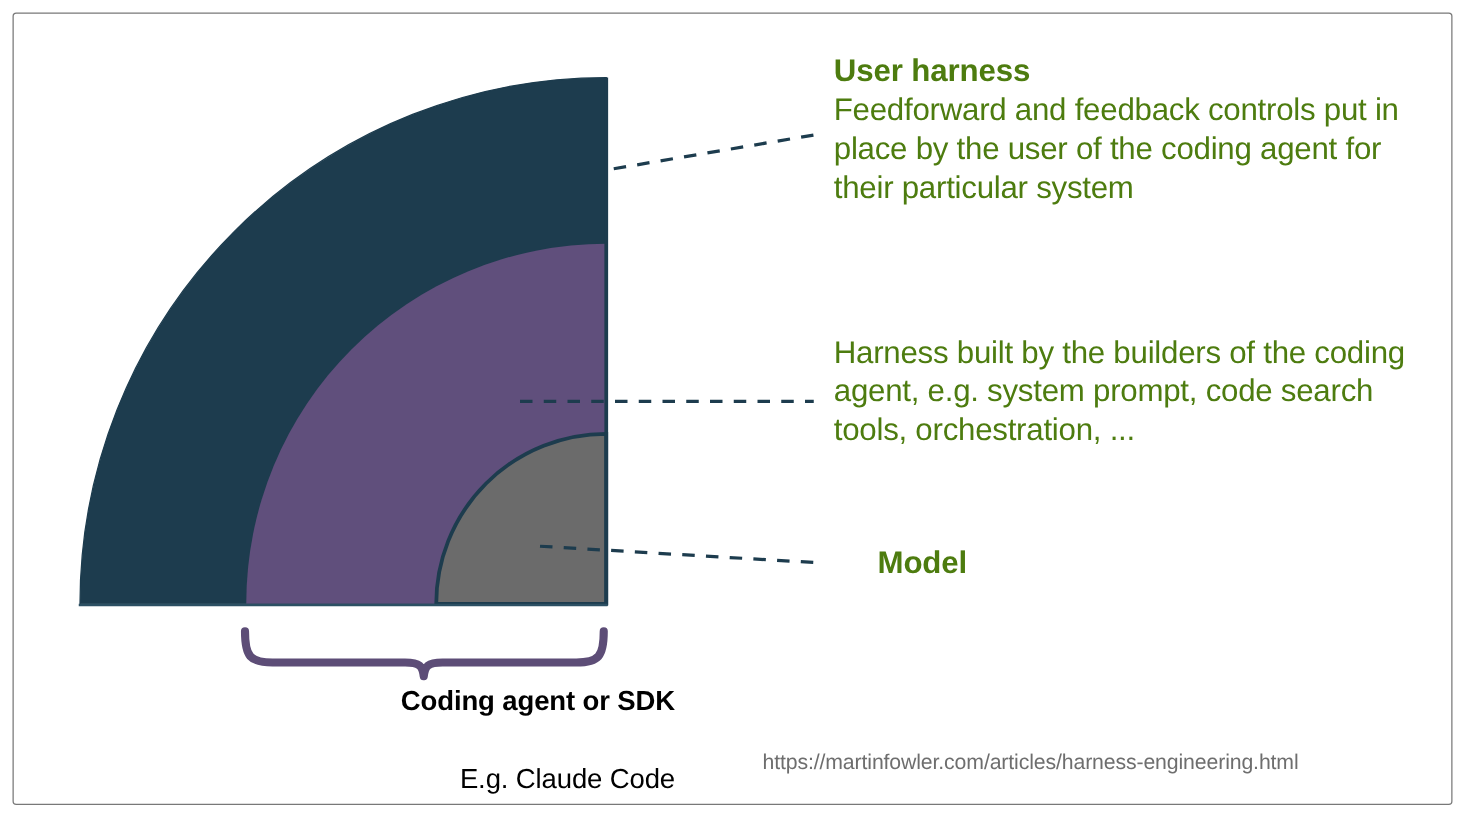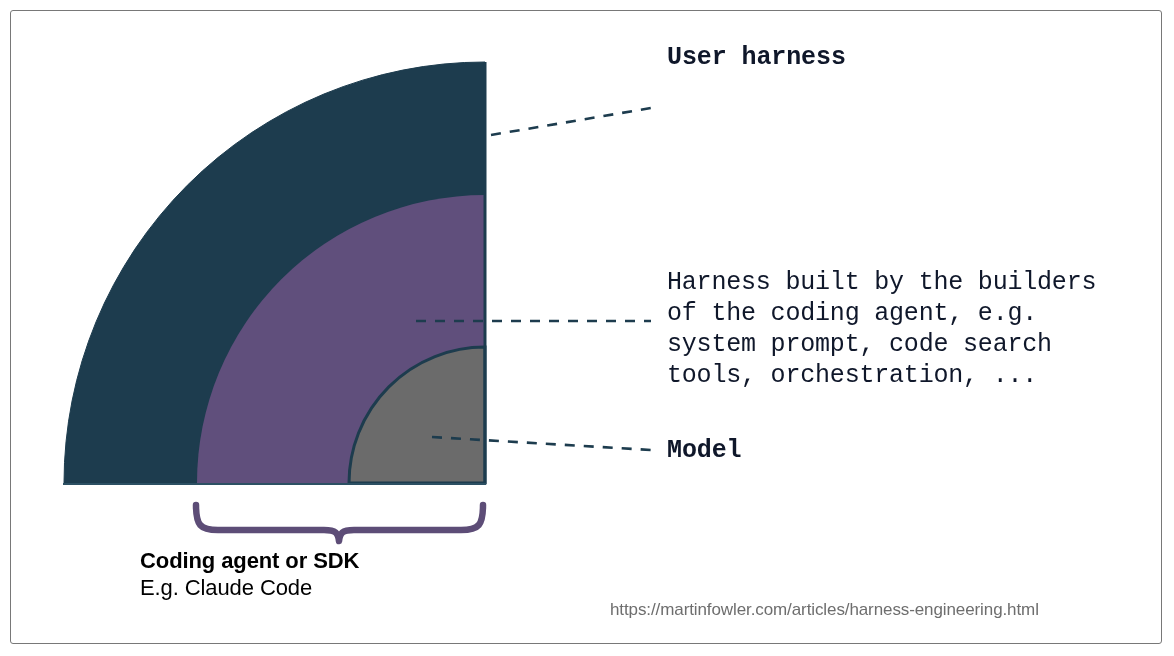--- a/index.html
+++ b/index.html
@@ -34,22 +34,21 @@
   
   #figure {
     position: absolute;
     left: 0;
     top: 0;
     width: 1174px;
     height: 656px;
   }
   .txtblock {
     position: absolute;
-    color: #0f172a;
-    font-family: Liberation Mono, monospace;
+    color: #4d7c0f;
   }
   .heading {
     font-size: 25px;
     font-weight: bold;
     line-height: 31px;
     letter-spacing: -0.1px;
   }
   .body {
     font-size: 25px;
     font-weight: normal;
@@ -61,43 +60,44 @@
     top: 42px;
     width: 470px;
   }
   #builder-harness-block {
     left: 667px;
     top: 251px;
     width: 470px;
     margin-top: 16px;
   }
   #model-block {
-    left: 667px;
+    left: 702px;
     top: 435px;
     width: 260px;
   }
   #brace-caption {
     position: absolute;
     left: 140px;
     top: 547px;
     width: 400px;
-    text-align: left;
+    text-align: right;
     color: #000000;
   }
   #brace-caption .cap-title {
     font-size: 22px;
     font-weight: bold;
     line-height: 27px;
     letter-spacing: -0.1px;
   }
   #brace-caption .cap-sub {
     font-size: 22px;
     font-weight: normal;
     line-height: 27px;
     letter-spacing: -0.1px;
+    margin-top: 35px;
   }
   #source-url {
     position: absolute;
     left: 610px;
     top: 600px;
     font-size: 17px;
     color: #6e6e6e;
     letter-spacing: -0.1px;
     white-space: nowrap;
   }
@@ -130,20 +130,21 @@
              C 196 525, 200 530, 218 530
              L 324 530
              C 336 530, 338 533, 339 541
              C 340 533, 342 530, 354 530
              L 461 530
              C 479 530, 483 525, 483 505" fill="none" stroke="#5d4d77" stroke-width="6.5" stroke-linecap="round" stroke-linejoin="round"></path>
   </svg>
 
   <div class="txtblock" id="user-harness-block">
     <div class="heading">User harness</div>
+    <div class="body">Feedforward and feedback controls put in place by the user of the coding agent for their particular system</div>
   </div>
 
   <div class="txtblock" id="builder-harness-block">
     <div class="body">Harness built by the builders of the coding agent, e.g. system prompt, code search tools, orchestration, ...</div>
   </div>
 
   <div class="txtblock" id="model-block">
     <div class="heading">Model</div>
   </div>
 

